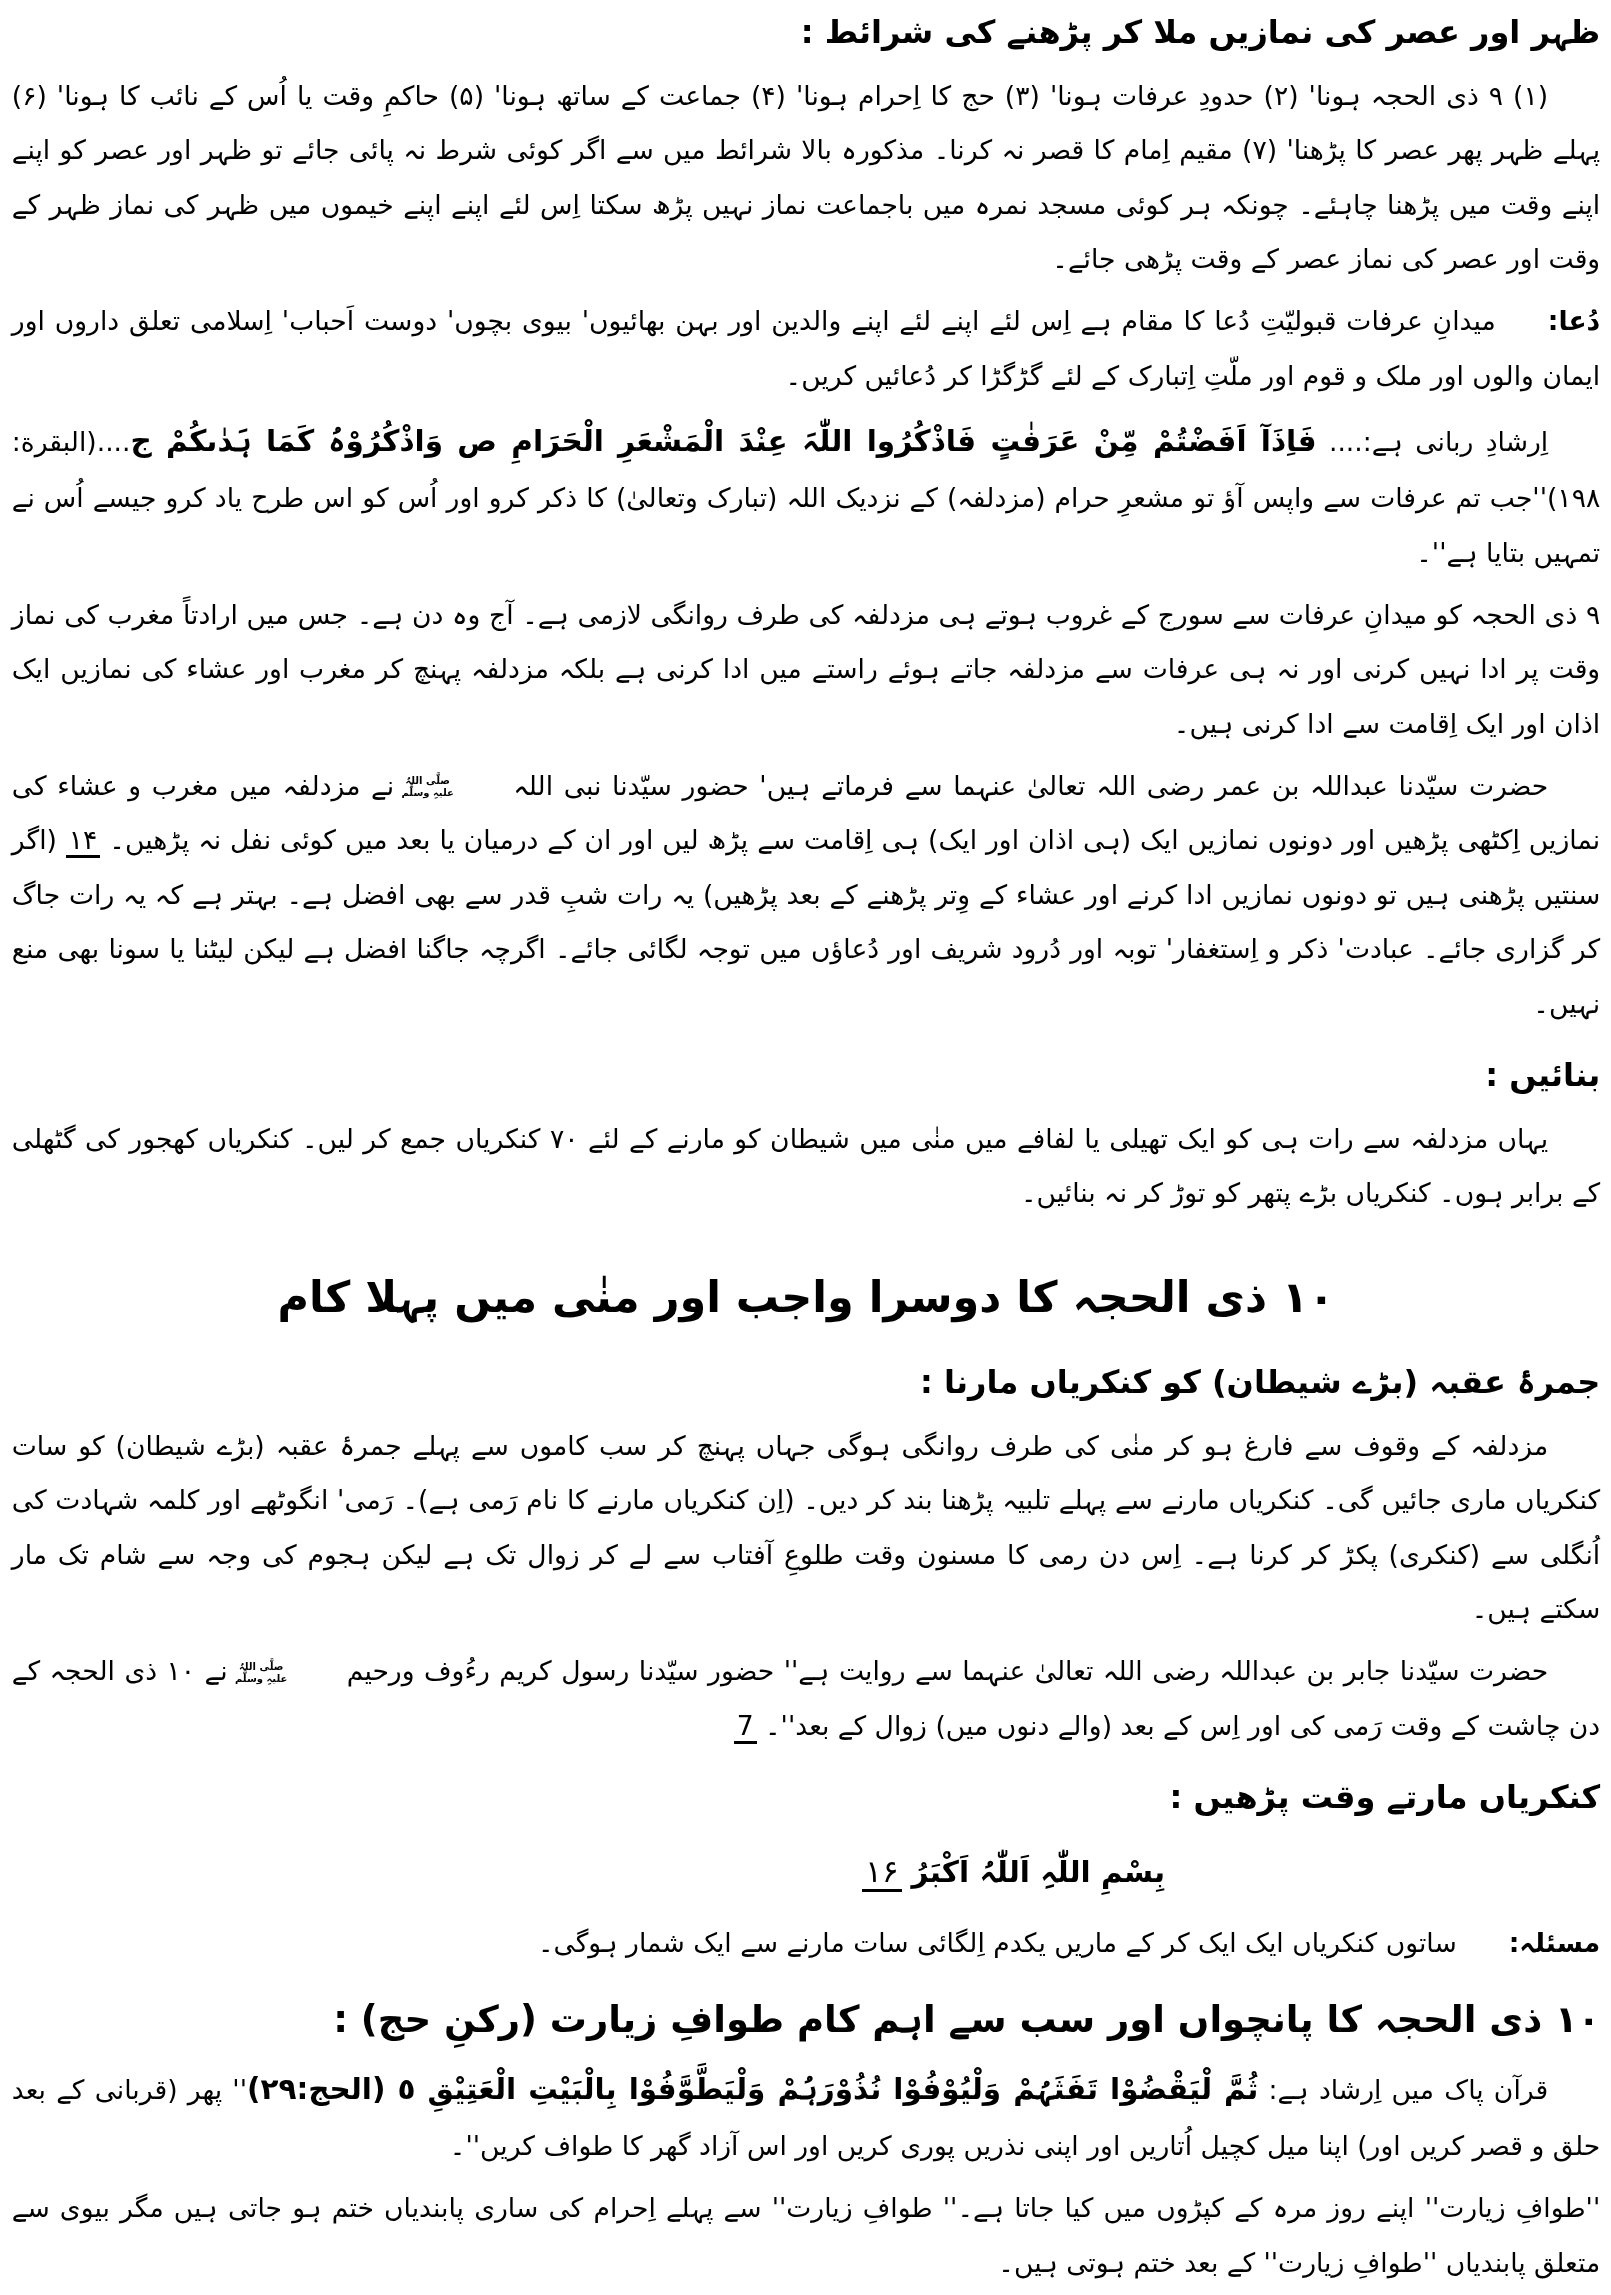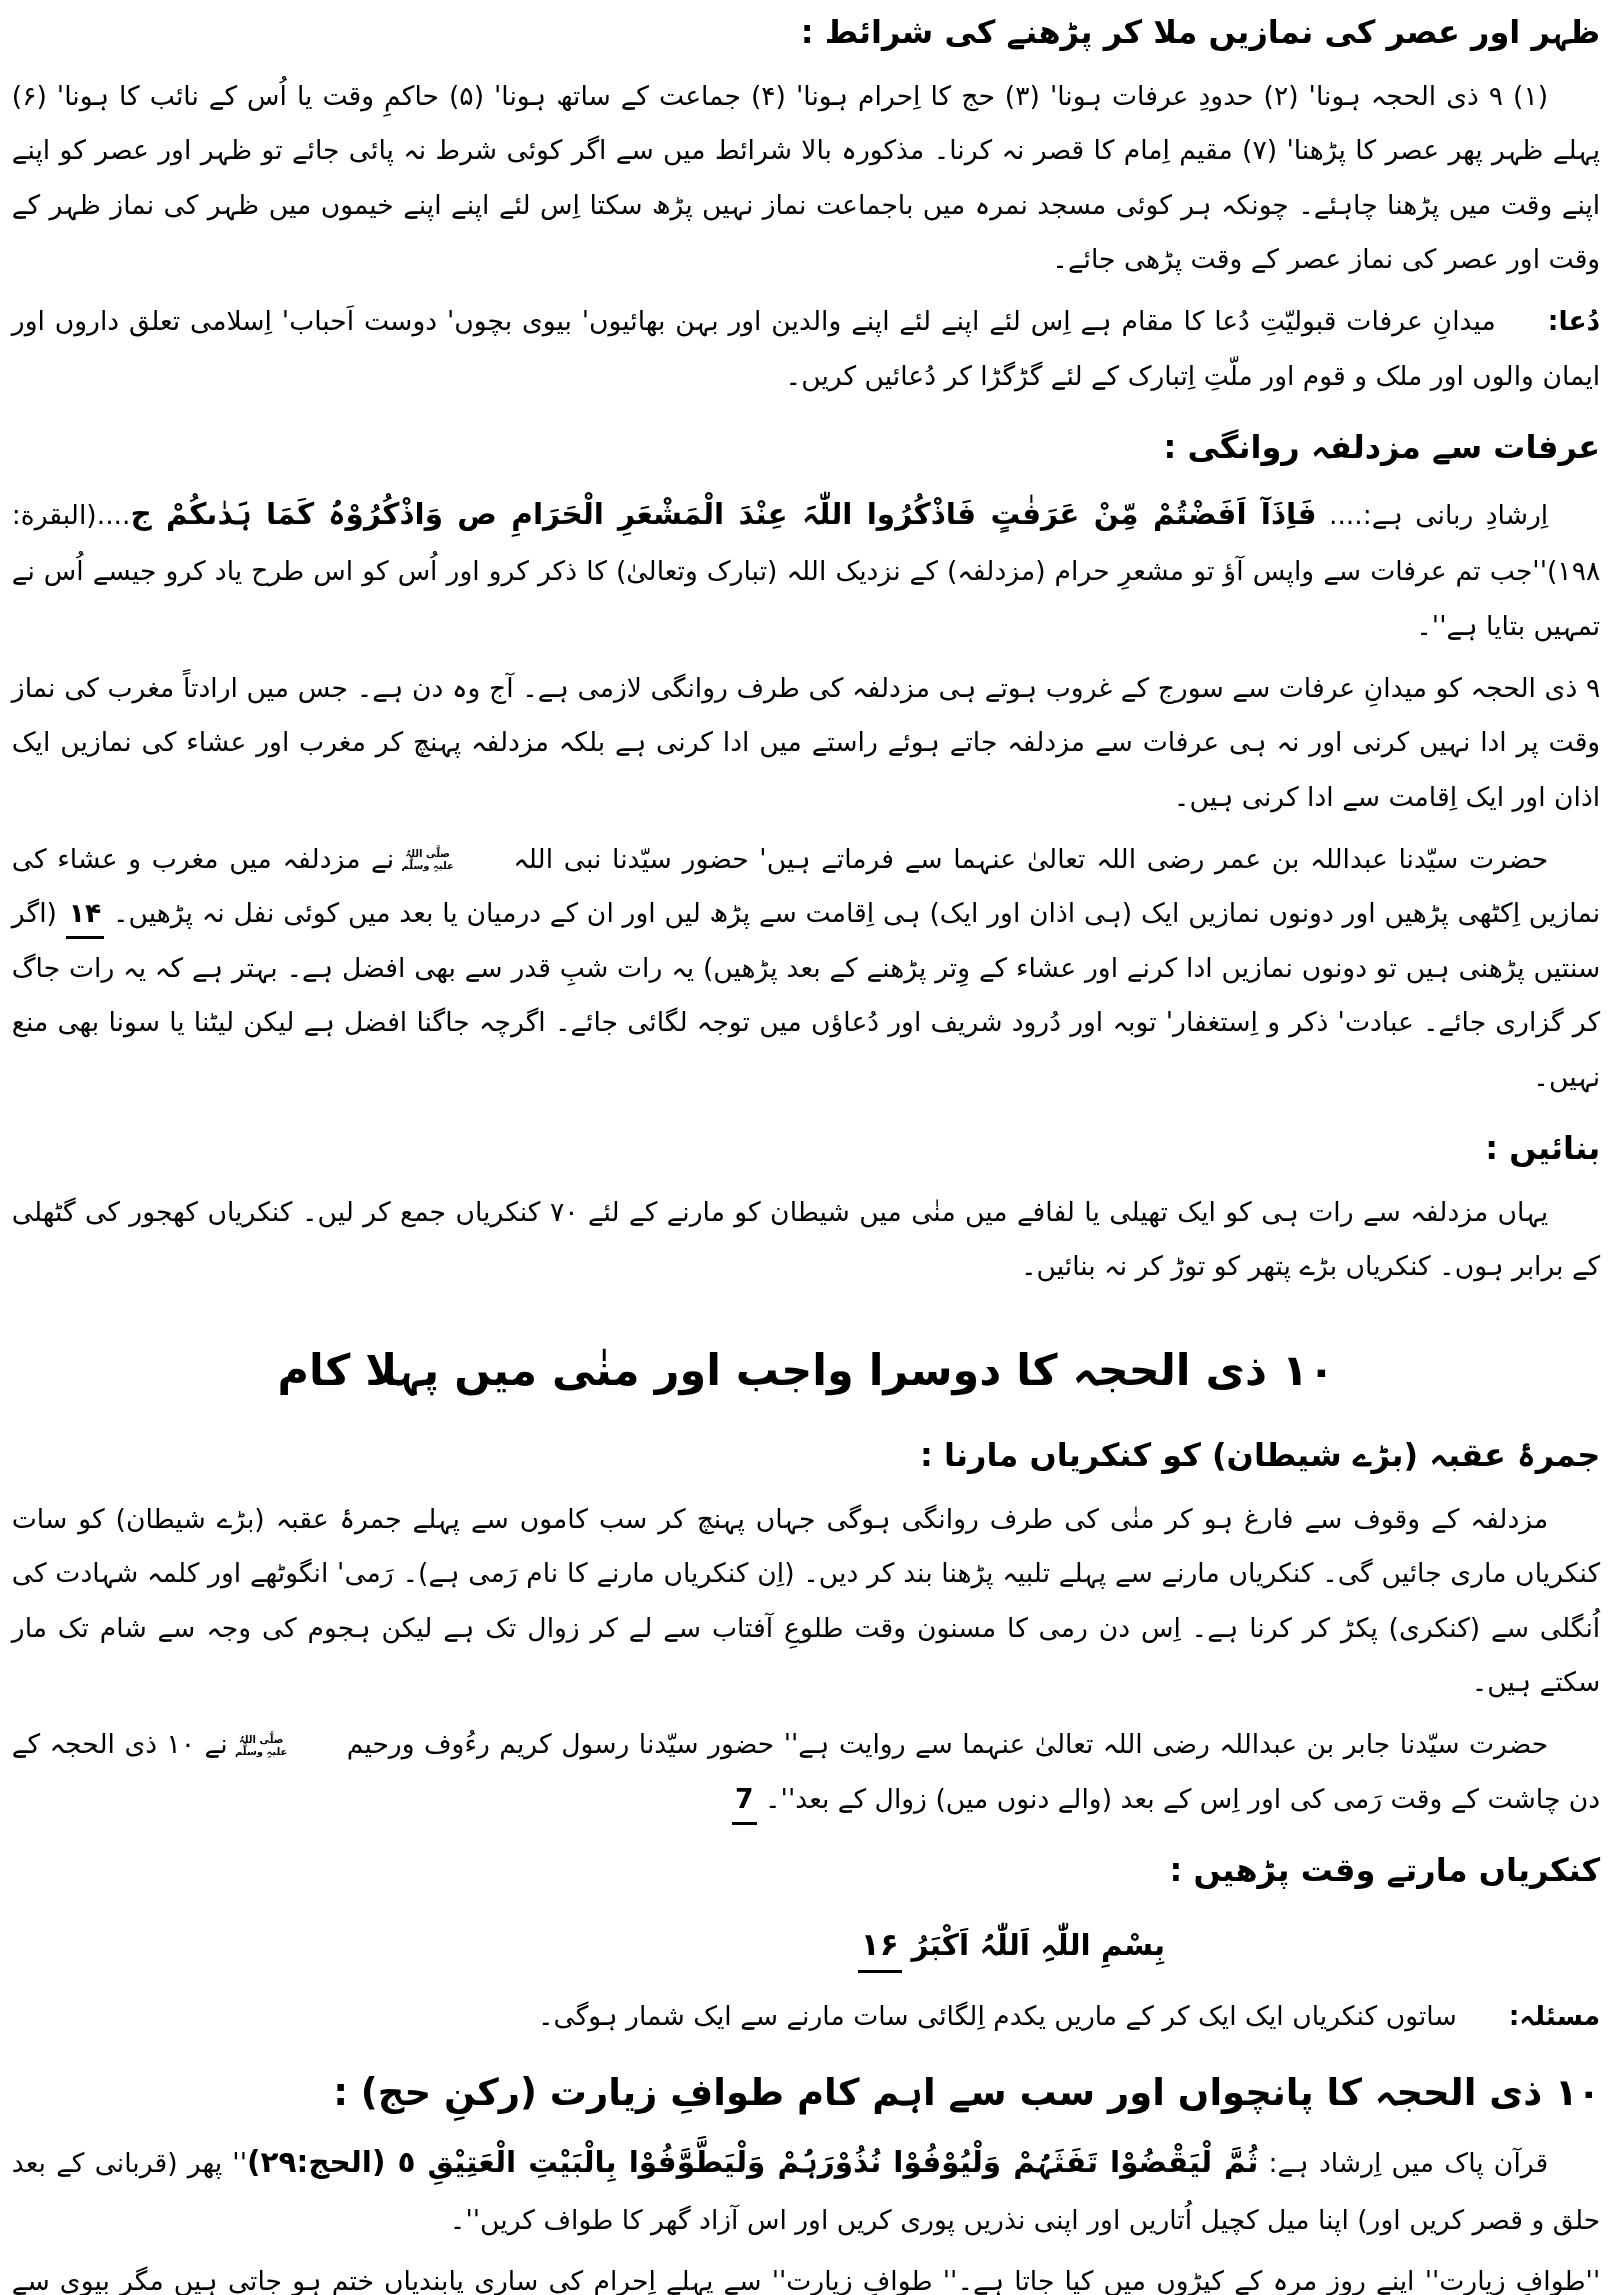--- a/index.html
+++ b/index.html
@@ -39,23 +39,23 @@
   .indent { text-indent: 52px; }
   .label {
     font-weight: bold;
     margin-left: 52px;
   }
   .arabic {
     font-weight: bold;
     font-size: 29.5px;
   }
   .fn {
-    font-weight: bold;
+    font-weight: normal;
     border-bottom: 3px solid #000;
-    padding: 0 3px 8px 3px;
+    padding: 0 3px 0 3px;
     white-space: nowrap;
   }
   .saw {
     display: inline-block;
     vertical-align: middle;
     text-align: center;
     font-size: 10px;
     font-weight: bold;
     line-height: 1.2;
     margin: 0 7.4px;
@@ -73,21 +73,20 @@
 <body>
 
 <div class="page" lang="ur">
 
   <h2 class="sec-heading doc-title">ظہر اور عصر کی نمازیں ملا کر پڑھنے کی شرائط :</h2>
 
   <p class="body-para indent">(۱) ۹ ذی الحجہ ہونا' (۲) حدودِ عرفات ہونا' (۳) حج کا اِحرام ہونا' (۴) جماعت کے ساتھ ہونا' (۵) حاکمِ وقت یا اُس کے نائب کا ہونا' (۶) پہلے ظہر پھر عصر کا پڑھنا' (۷) مقیم اِمام کا قصر نہ کرنا۔ مذکورہ بالا شرائط میں سے اگر کوئی شرط نہ پائی جائے تو ظہر اور عصر کو اپنے اپنے وقت میں پڑھنا چاہئے۔ چونکہ ہر کوئی مسجد نمرہ میں باجماعت نماز نہیں پڑھ سکتا اِس لئے اپنے اپنے خیموں میں ظہر کی نماز ظہر کے وقت اور عصر کی نماز عصر کے وقت پڑھی جائے۔</p>
 
   <p class="body-para"><span class="label">دُعا:</span><span>میدانِ عرفات قبولیّتِ دُعا کا مقام ہے اِس لئے اپنے لئے اپنے والدین اور بہن بھائیوں' بیوی بچوں' دوست اَحباب' اِسلامی تعلق داروں اور ایمان والوں اور ملک و قوم اور ملّتِ اِتبارک کے لئے گڑگڑا کر دُعائیں کریں۔</span></p>
 
-  <h2 class="sec-heading">عرفات سے مزدلفہ روانگی :</h2>
 
   <p class="body-para indent"><span>اِرشادِ ربانی ہے:....</span> <span class="arabic">فَاِذَآ اَفَضْتُمْ مِّنْ عَرَفٰتٍ فَاذْکُرُوا اللّٰہَ عِنْدَ الْمَشْعَرِ الْحَرَامِ ص وَاذْکُرُوْہُ کَمَا ہَدٰىکُمْ ج</span><span>....(البقرة: ۱۹۸)</span><span>''جب تم عرفات سے واپس آؤ تو مشعرِ حرام (مزدلفہ) کے نزدیک اللہ (تبارک وتعالیٰ) کا ذکر کرو اور اُس کو اس طرح یاد کرو جیسے اُس نے تمہیں بتایا ہے''۔</span></p>
 
   <p class="body-para">۹ ذی الحجہ کو میدانِ عرفات سے سورج کے غروب ہوتے ہی مزدلفہ کی طرف روانگی لازمی ہے۔ آج وہ دن ہے۔ جس میں ارادتاً مغرب کی نماز وقت پر ادا نہیں کرنی اور نہ ہی عرفات سے مزدلفہ جاتے ہوئے راستے میں ادا کرنی ہے بلکہ مزدلفہ پہنچ کر مغرب اور عشاء کی نمازیں ایک اذان اور ایک اِقامت سے ادا کرنی ہیں۔</p>
 
   <p class="body-para indent"><span>حضرت سیّدنا عبداللہ بن عمر رضی اللہ تعالیٰ عنہما سے فرماتے ہیں' حضور سیّدنا نبی اللہ</span><span class="saw"><span>صلَّی اللہُ</span><span>علیہِ وسلَّم</span></span><span>نے مزدلفہ میں مغرب و عشاء کی نمازیں اِکٹھی پڑھیں اور دونوں نمازیں ایک (ہی اذان اور ایک) ہی اِقامت سے پڑھ لیں اور ان کے درمیان یا بعد میں کوئی نفل نہ پڑھیں۔</span> <span class="fn">۱۴</span> <span>(اگر سنتیں پڑھنی ہیں تو دونوں نمازیں ادا کرنے اور عشاء کے وِتر پڑھنے کے بعد پڑھیں) یہ رات شبِ قدر سے بھی افضل ہے۔ بہتر ہے کہ یہ رات جاگ کر گزاری جائے۔ عبادت' ذکر و اِستغفار' توبہ اور دُرود شریف اور دُعاؤں میں توجہ لگائی جائے۔ اگرچہ جاگنا افضل ہے لیکن لیٹنا یا سونا بھی منع نہیں۔</span></p>
 
   <h2 class="sec-heading">بنائیں :</h2>
 
   <p class="body-para indent">یہاں مزدلفہ سے رات ہی کو ایک تھیلی یا لفافے میں منٰی میں شیطان کو مارنے کے لئے ۷۰ کنکریاں جمع کر لیں۔ کنکریاں کھجور کی گٹھلی کے برابر ہوں۔ کنکریاں بڑے پتھر کو توڑ کر نہ بنائیں۔</p>

